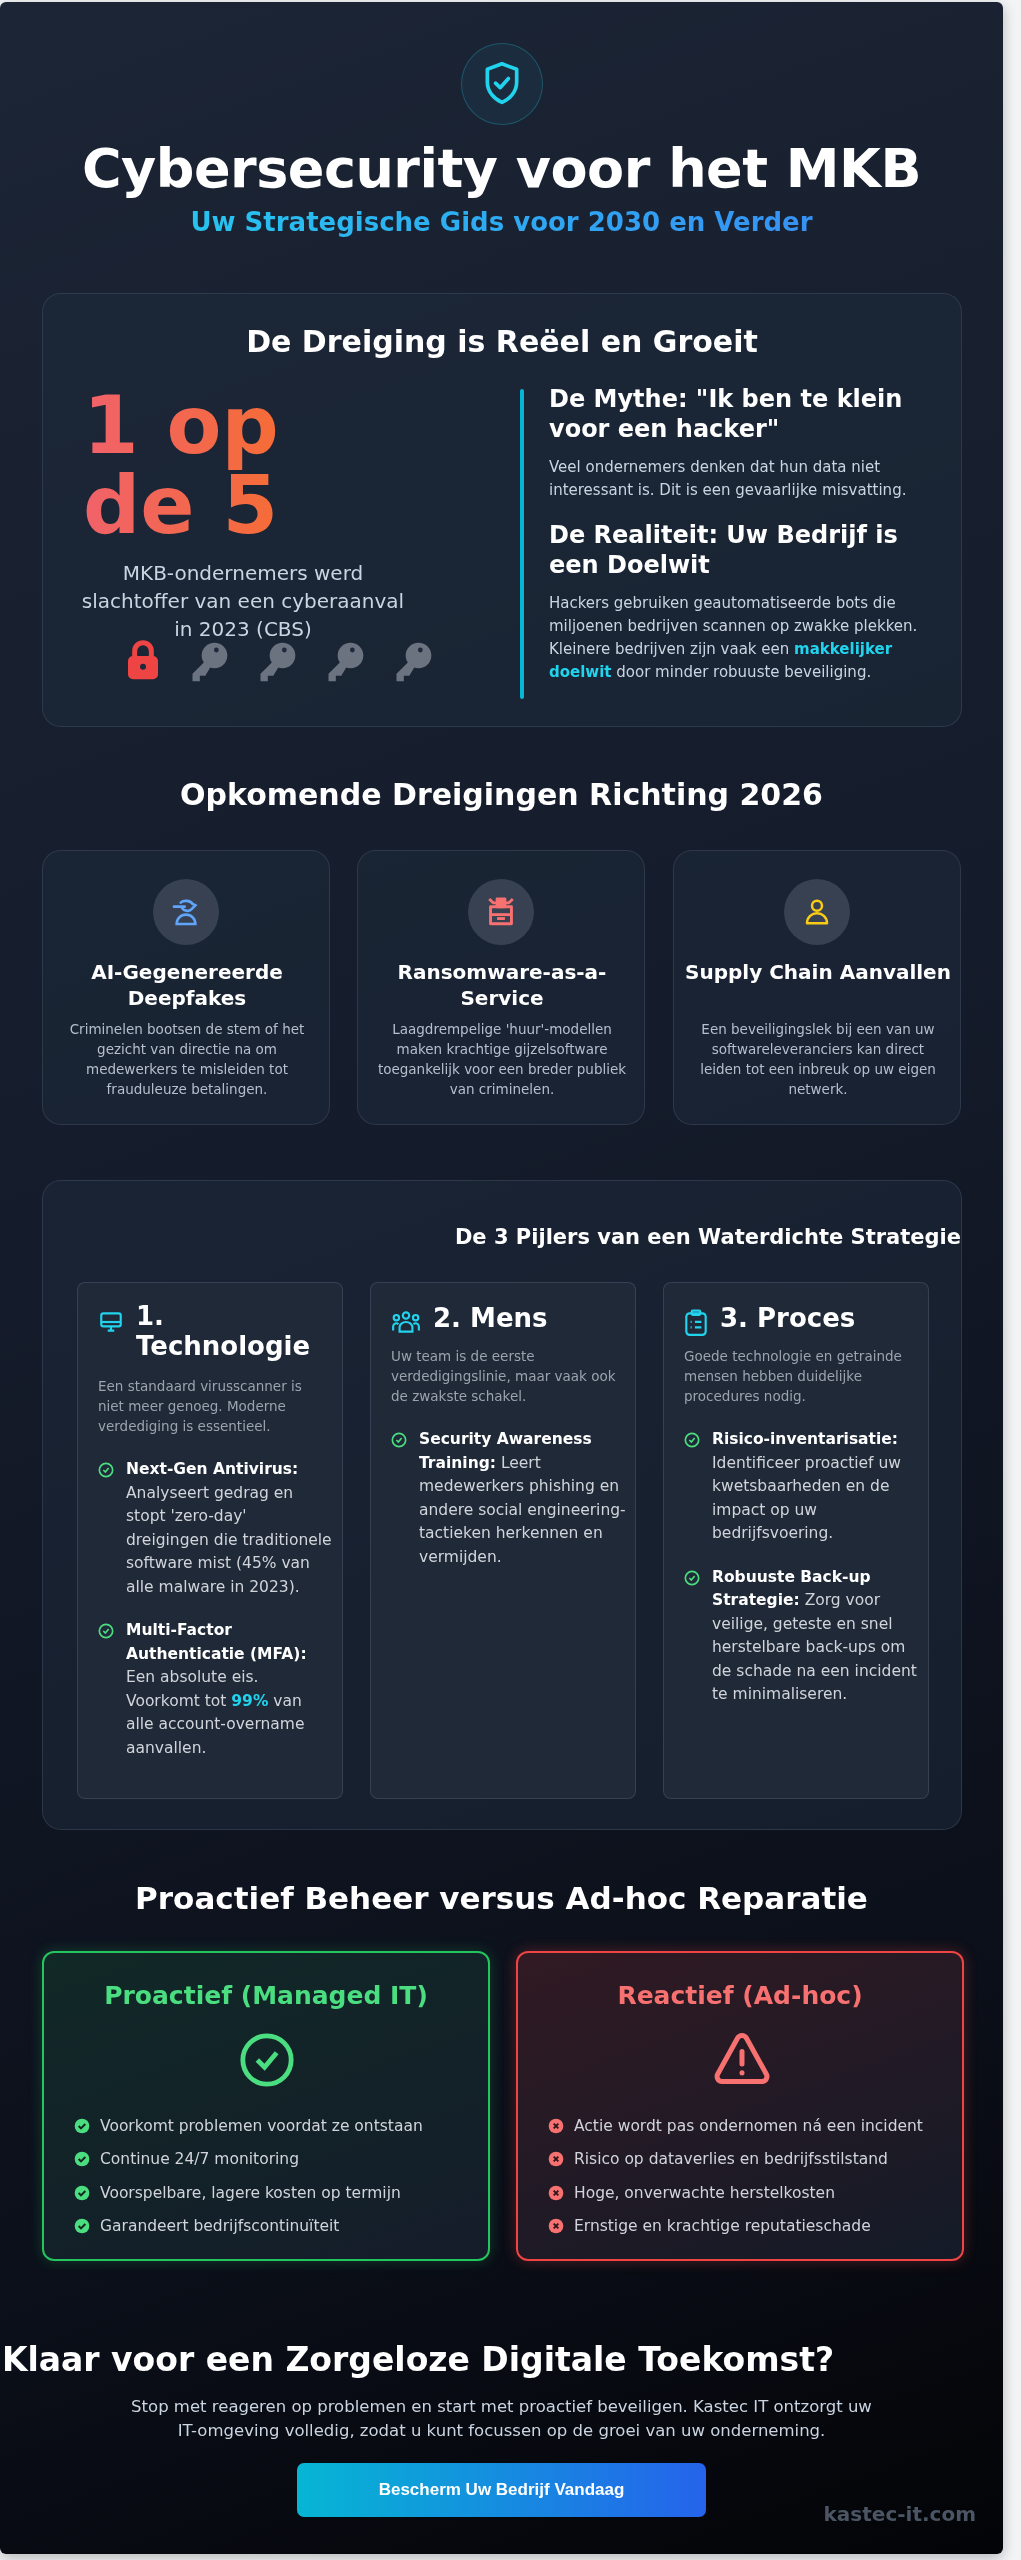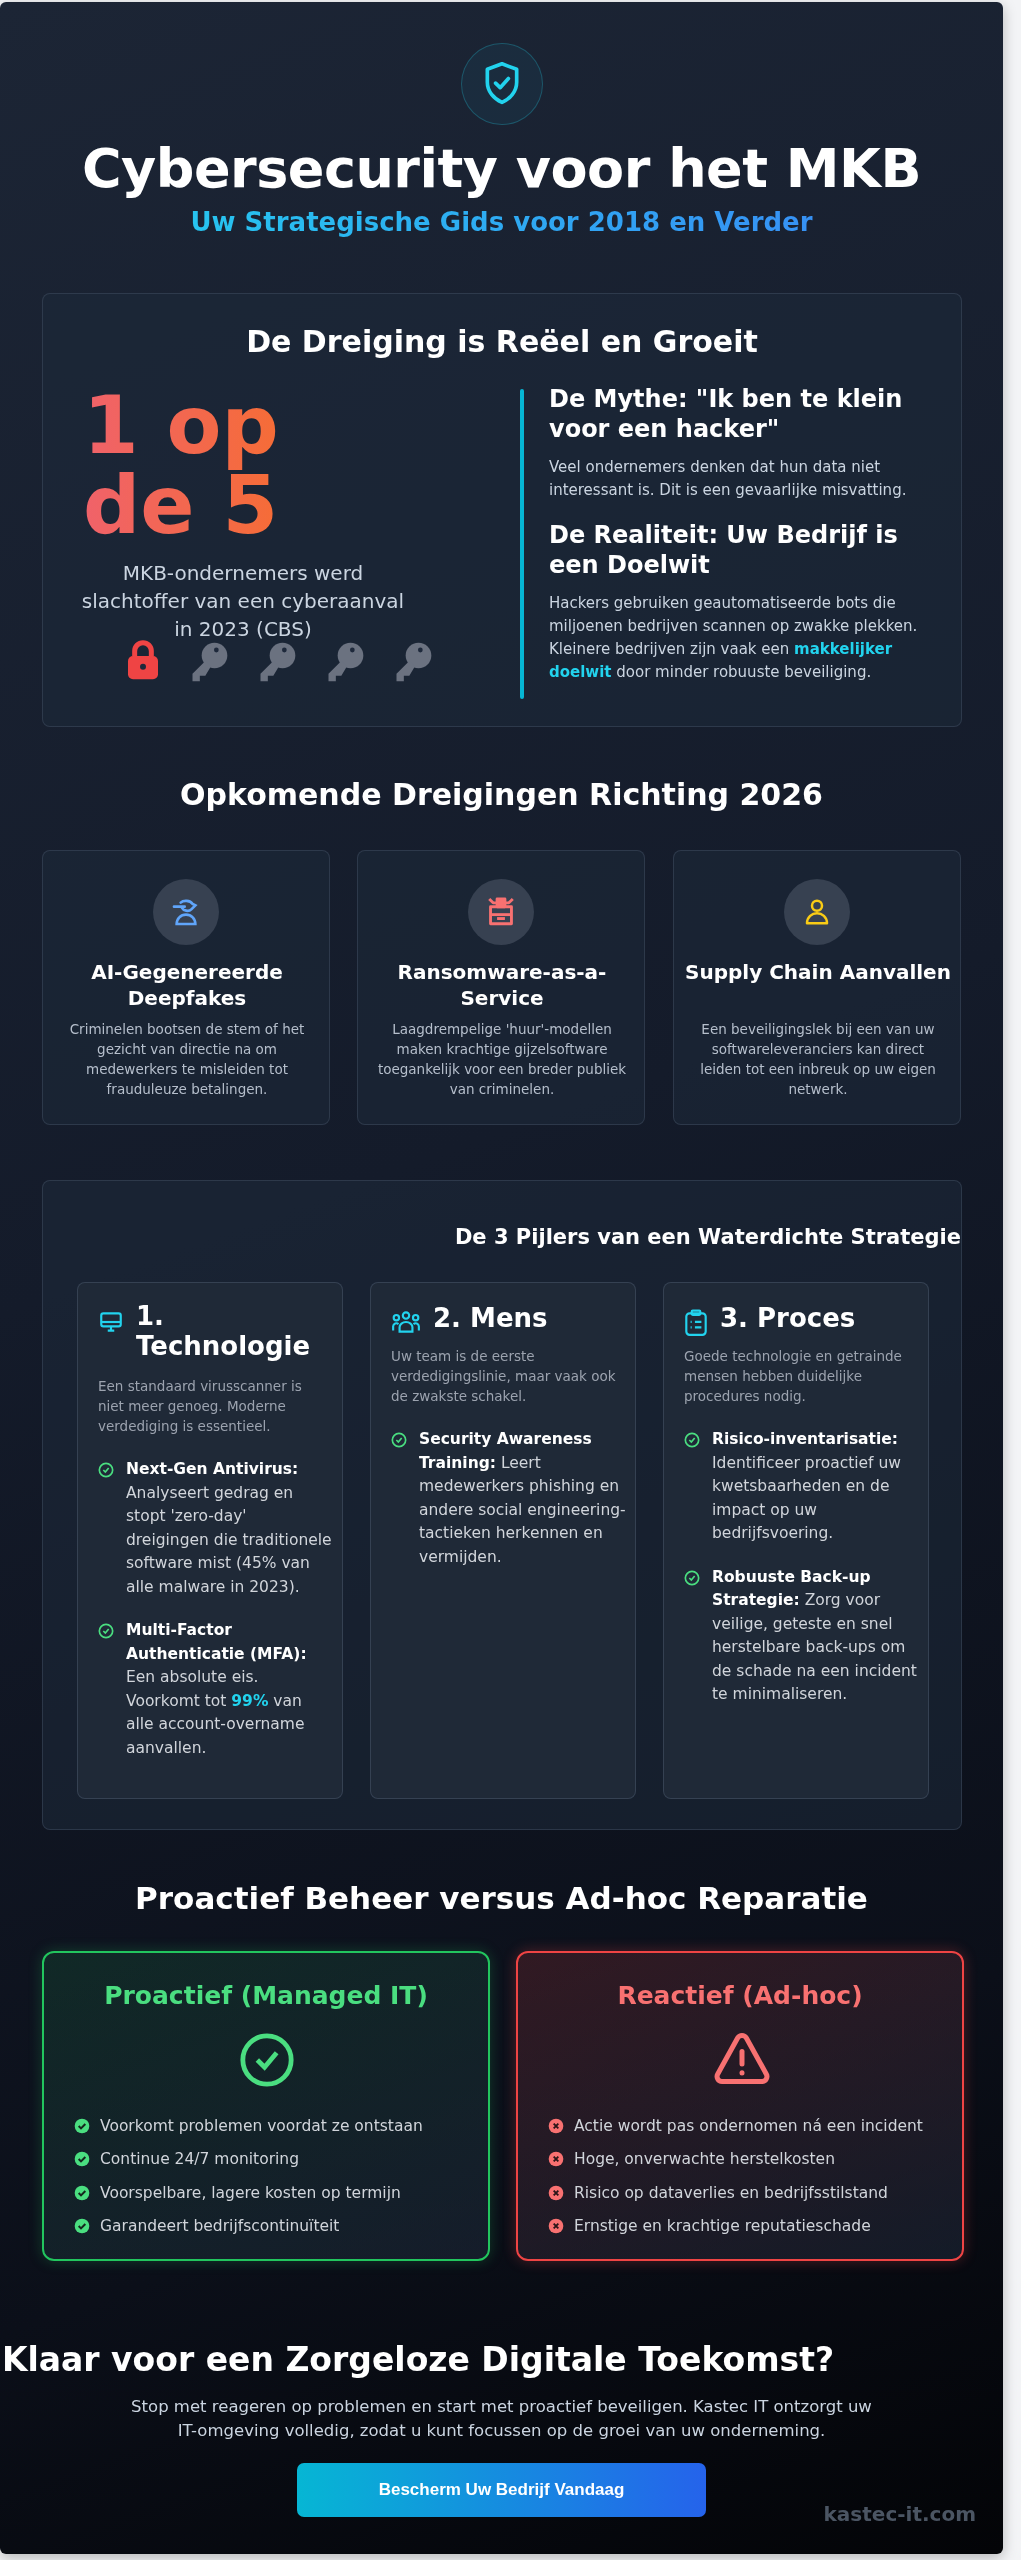--- a/index.html
+++ b/index.html
@@ -26,21 +26,21 @@
   }
   .hero-sub {
     position: absolute; left: 0; width: 1003px; top: 205px; text-align: center;
     font-size: 26px; font-weight: bold;
     background: linear-gradient(90deg, #22d3ee, #3b82f6);
     -webkit-background-clip: text; background-clip: text; color: transparent;
   }
 
   .card {
     background: rgba(30, 41, 59, 0.55); border: 1px solid rgba(71, 85, 105, 0.45);
-    border-radius: 8px; position: absolute;
+    border-radius: 19px; position: absolute;
   }
 
   
   .s1 { left: 42px; top: 291px; width: 920px; height: 434px; }
   .s1-title { position: absolute; top: 30px; width: 100%; text-align: center; font-size: 30px; font-weight: bold; color: #fff; }
   .stat {
     position: absolute; left: 40px; top: 92px; width: 320px; 
     font-size: 80px; font-weight: bold; line-height: 80px;
     background: linear-gradient(90deg, #f0626a, #f97316);
     -webkit-background-clip: text; background-clip: text; color: transparent;
@@ -100,21 +100,21 @@
 
 <div class="page">
 
   <div class="hero-icon">
     <svg width="44" height="48" viewBox="0 0 24 26" fill="none" stroke="#22d3ee" stroke-width="2" stroke-linecap="round" stroke-linejoin="round">
       <path d="M12 2 L20 5 V12 C20 17 16.5 21 12 23 C7.5 21 4 17 4 12 V5 Z"></path>
       <path d="M8.5 12.5 L11 15 L15.5 10"></path>
     </svg>
   </div>
   <h1 class="hero-title">Cybersecurity voor het MKB</h1>
-  <div class="hero-sub">Uw Strategische Gids voor 2018 en Verder</div>
+  <div class="hero-sub">Uw Strategische Gids voor 2030 en Verder</div>
 
   <div class="card s1">
     <h2 class="s1-title">De Dreiging is Reëel en Groeit</h2>
     <div class="stat">1 op de 5</div>
     <div class="stat-desc">MKB-ondernemers werd slachtoffer van een cyberaanval in 2023 (CBS)</div>
     <div class="icons-row">
       <svg width="40" height="44" viewBox="0 0 24 26">
           <path d="M7 10 V7 a5 5 0 0 1 10 0 V10" fill="none" stroke="#ef4444" stroke-width="3"></path>
           <rect x="3" y="10" width="18" height="14" rx="3" fill="#ef4444"></rect>
           <circle cx="12" cy="16.5" r="1.8" fill="#1e293b"></circle>
@@ -325,28 +325,28 @@
             <circle cx="12" cy="12" r="11" fill="#f87171"></circle>
             <path d="M8.5 8.5 L15.5 15.5 M15.5 8.5 L8.5 15.5" stroke="#2a1618" stroke-width="2.8"></path>
           </svg>
           <span>Actie wordt pas ondernomen ná een incident</span>
         </li>
       <li>
           <svg width="16" height="16" viewBox="0 0 24 24">
             <circle cx="12" cy="12" r="11" fill="#f87171"></circle>
             <path d="M8.5 8.5 L15.5 15.5 M15.5 8.5 L8.5 15.5" stroke="#2a1618" stroke-width="2.8"></path>
           </svg>
-          <span>Hoge, onverwachte herstelkosten</span>
+          <span>Risico op dataverlies en bedrijfsstilstand</span>
         </li>
       <li>
           <svg width="16" height="16" viewBox="0 0 24 24">
             <circle cx="12" cy="12" r="11" fill="#f87171"></circle>
             <path d="M8.5 8.5 L15.5 15.5 M15.5 8.5 L8.5 15.5" stroke="#2a1618" stroke-width="2.8"></path>
           </svg>
-          <span>Risico op dataverlies en bedrijfsstilstand</span>
+          <span>Hoge, onverwachte herstelkosten</span>
         </li>
       <li>
           <svg width="16" height="16" viewBox="0 0 24 24">
             <circle cx="12" cy="12" r="11" fill="#f87171"></circle>
             <path d="M8.5 8.5 L15.5 15.5 M15.5 8.5 L8.5 15.5" stroke="#2a1618" stroke-width="2.8"></path>
           </svg>
           <span>Ernstige en krachtige reputatieschade</span>
         </li>
     </ul>
   </div>

